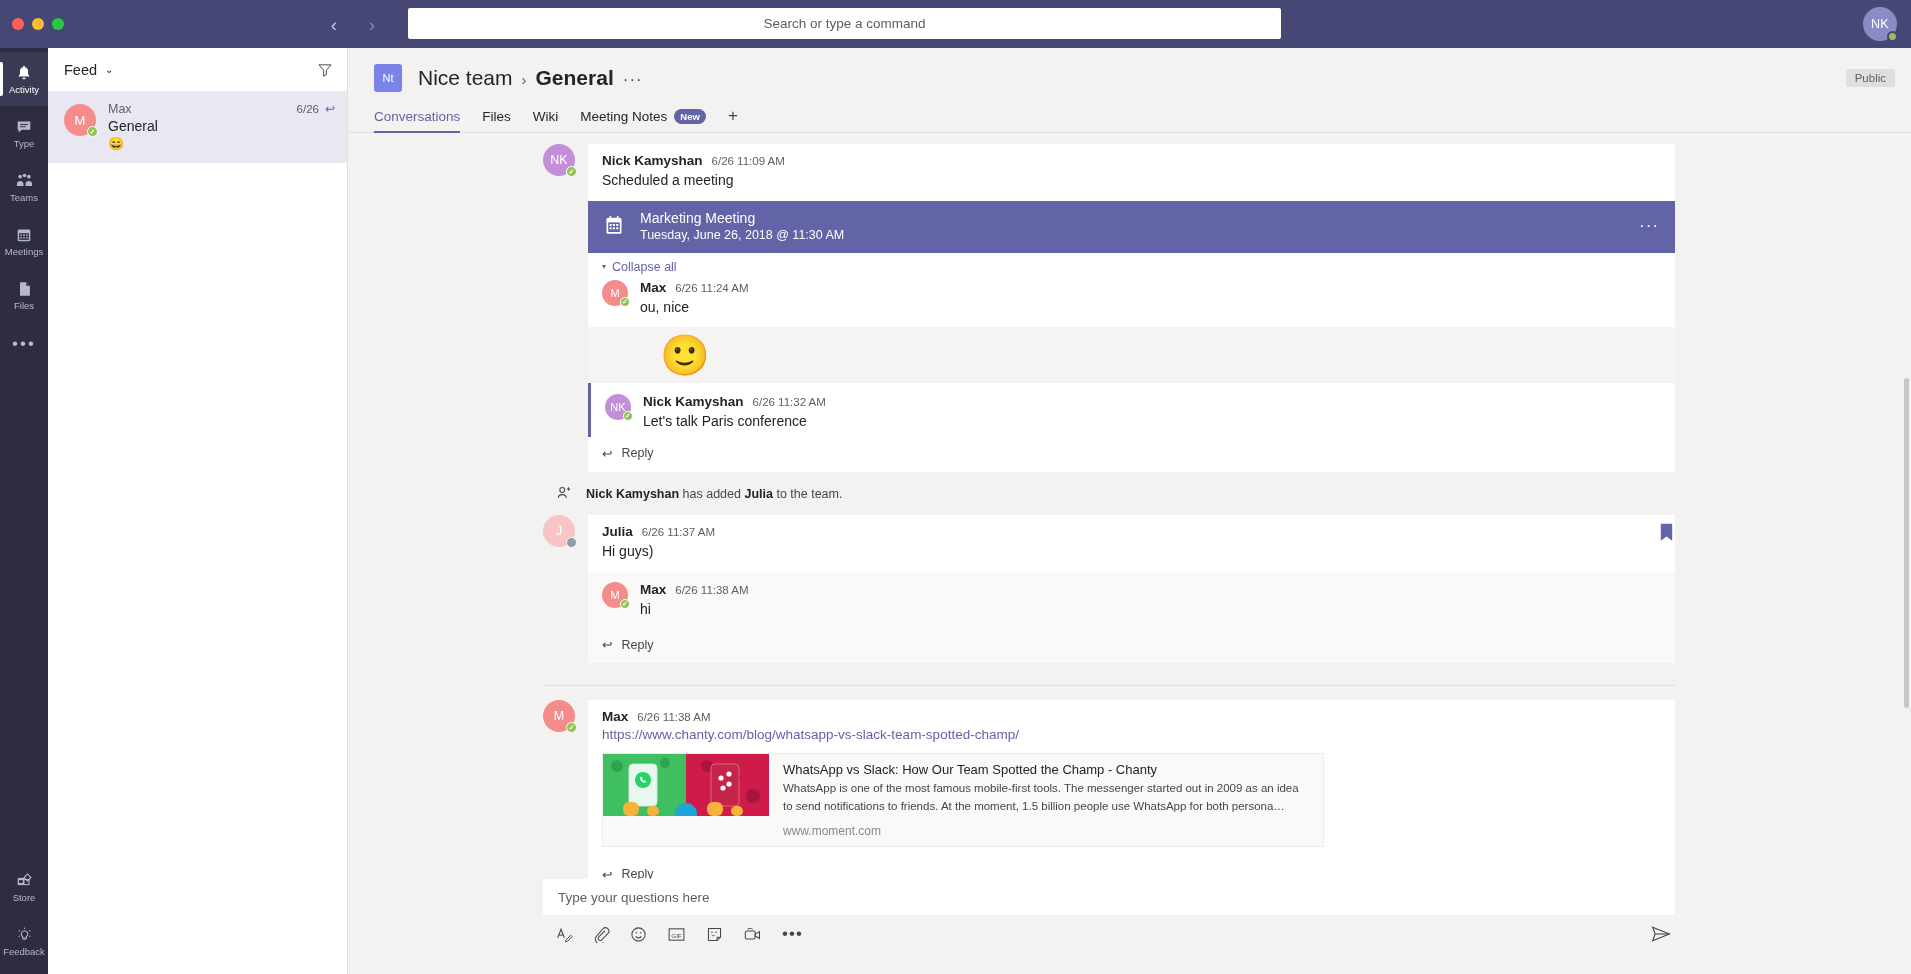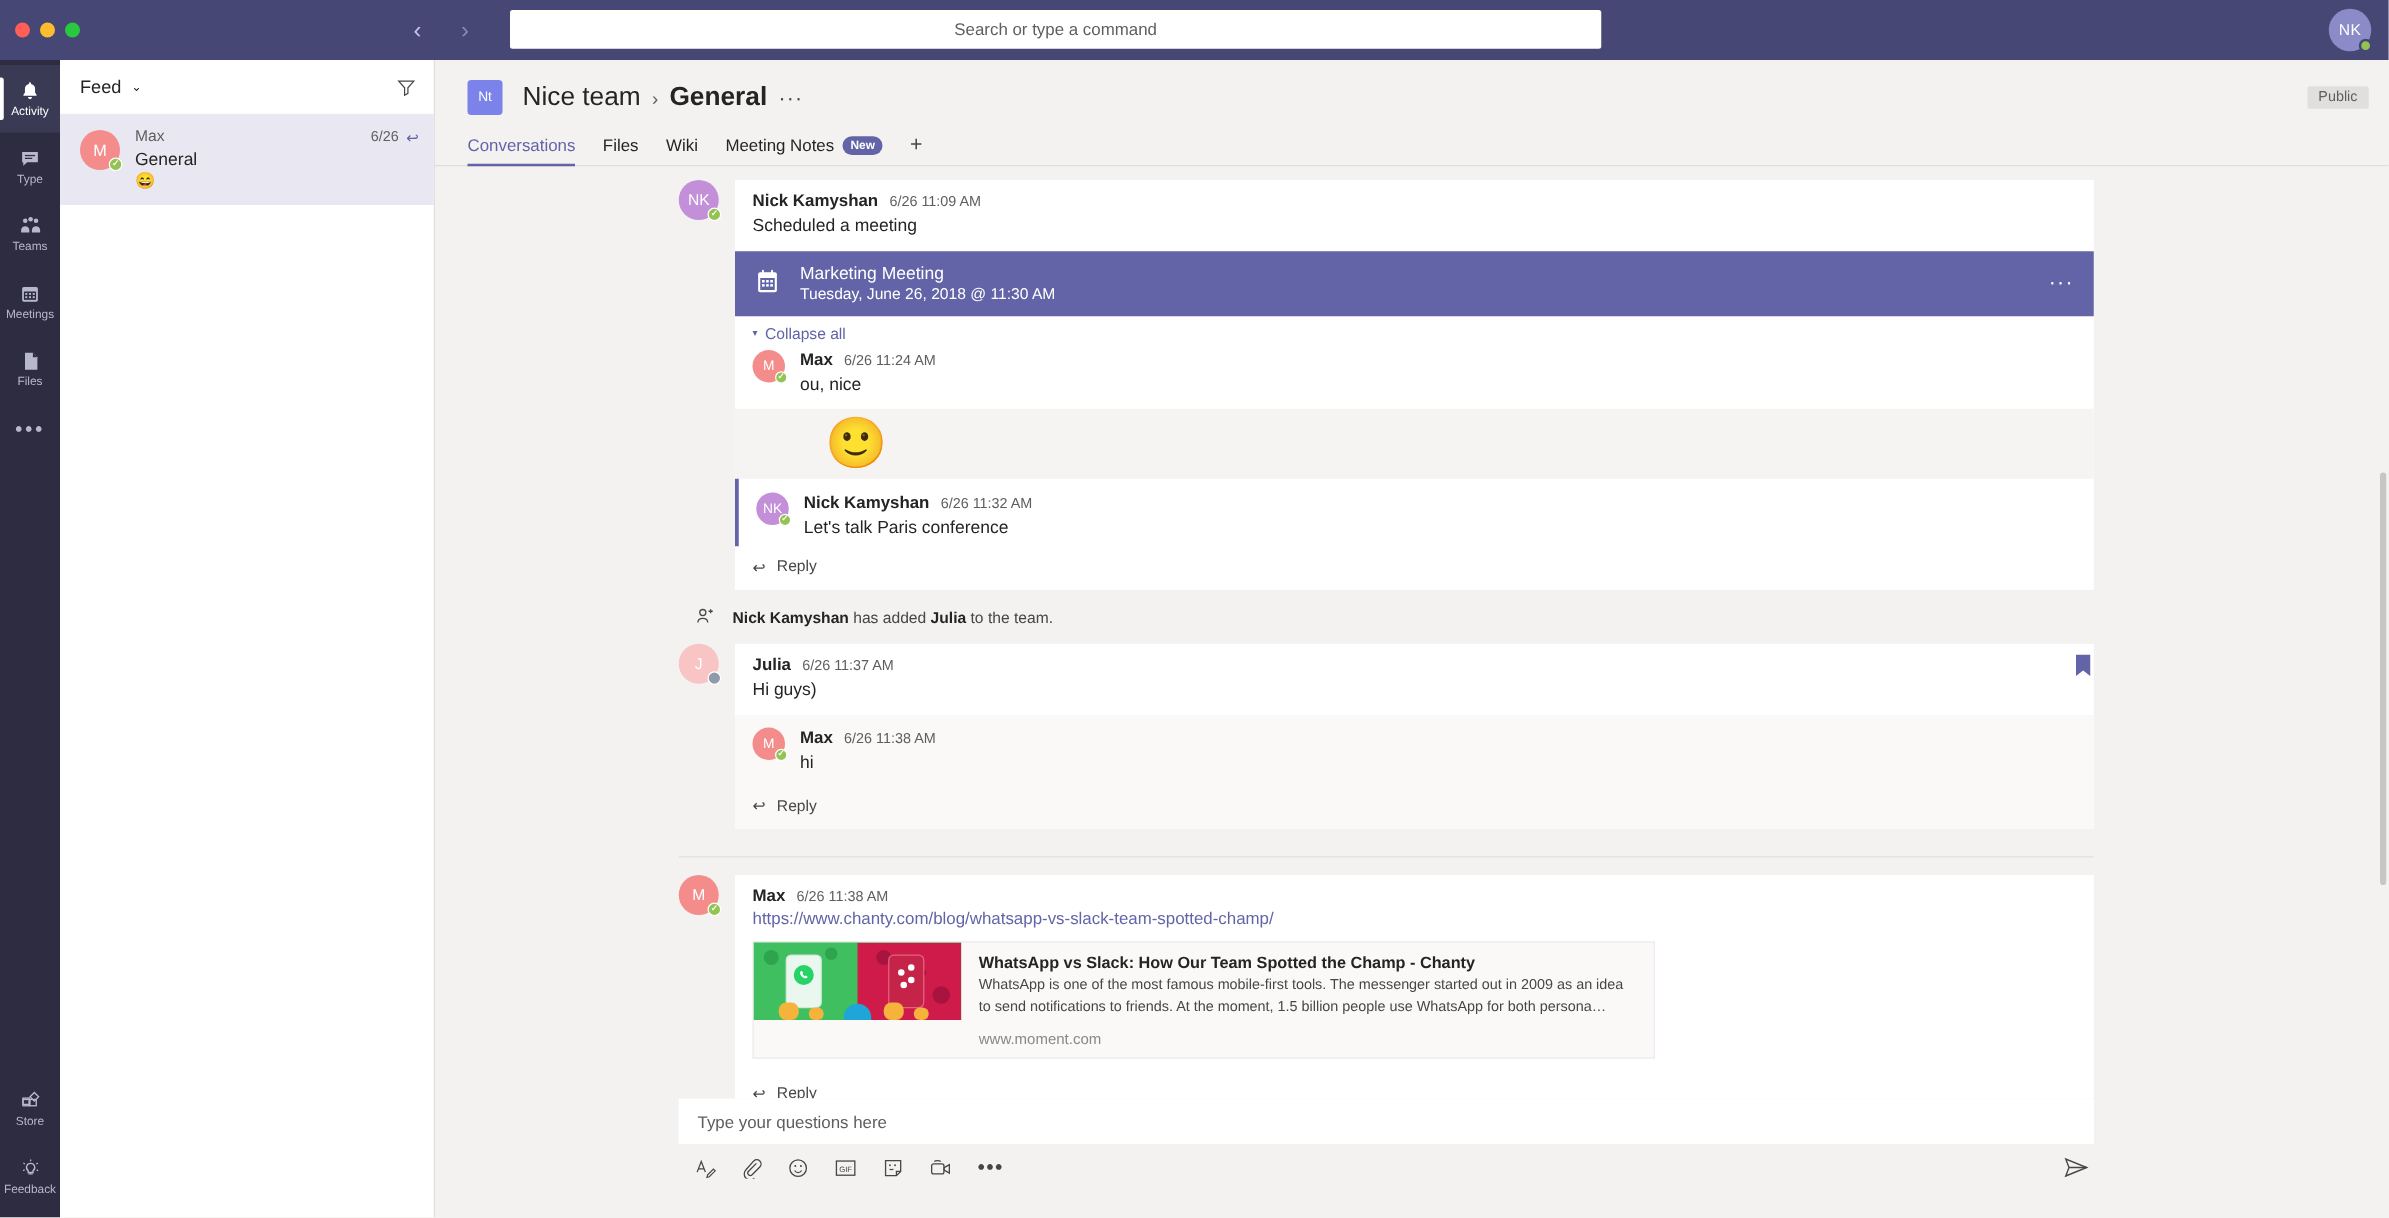--- a/index.html
+++ b/index.html
@@ -218,21 +218,21 @@
   .link-url { font-size: 13.5px; color: #6264a7; margin-top: 3px; }
   .link-card {
     display: flex; margin: 11px 0 0 0; border: 1px solid #edebe9;
     background: #faf9f8; max-width: 722px;
   }
   .link-thumb {
     width: 166px; height: 62px; flex: 0 0 166px; position: relative;
     overflow: hidden; background: #3fbf5f;
   }
   .link-meta { padding: 8px 12px 8px 14px; flex: 1; min-width: 0; }
-  .link-title { font-size: 13px; font-weight: 700; color: #252423; }
+  .link-title { font-size: 13px; font-weight: 400; color: #252423; }
   .link-desc { font-size: 11.5px; color: #484644; line-height: 1.5; margin-top: 3px; }
   .link-host { font-size: 12px; color: #8a8886; margin-top: 9px; }
 
   
   .compose { position: absolute; left: 0; right: 0; bottom: 0; height: 95px; background:#f3f2f1; }
   .compose-inner { margin-left: 195px; margin-right: 236px; }
   .compose-box {
     background: #fff; height: 36px; display: flex; align-items: center;
     padding: 0 14px; border: 1px solid #fff;
   }

